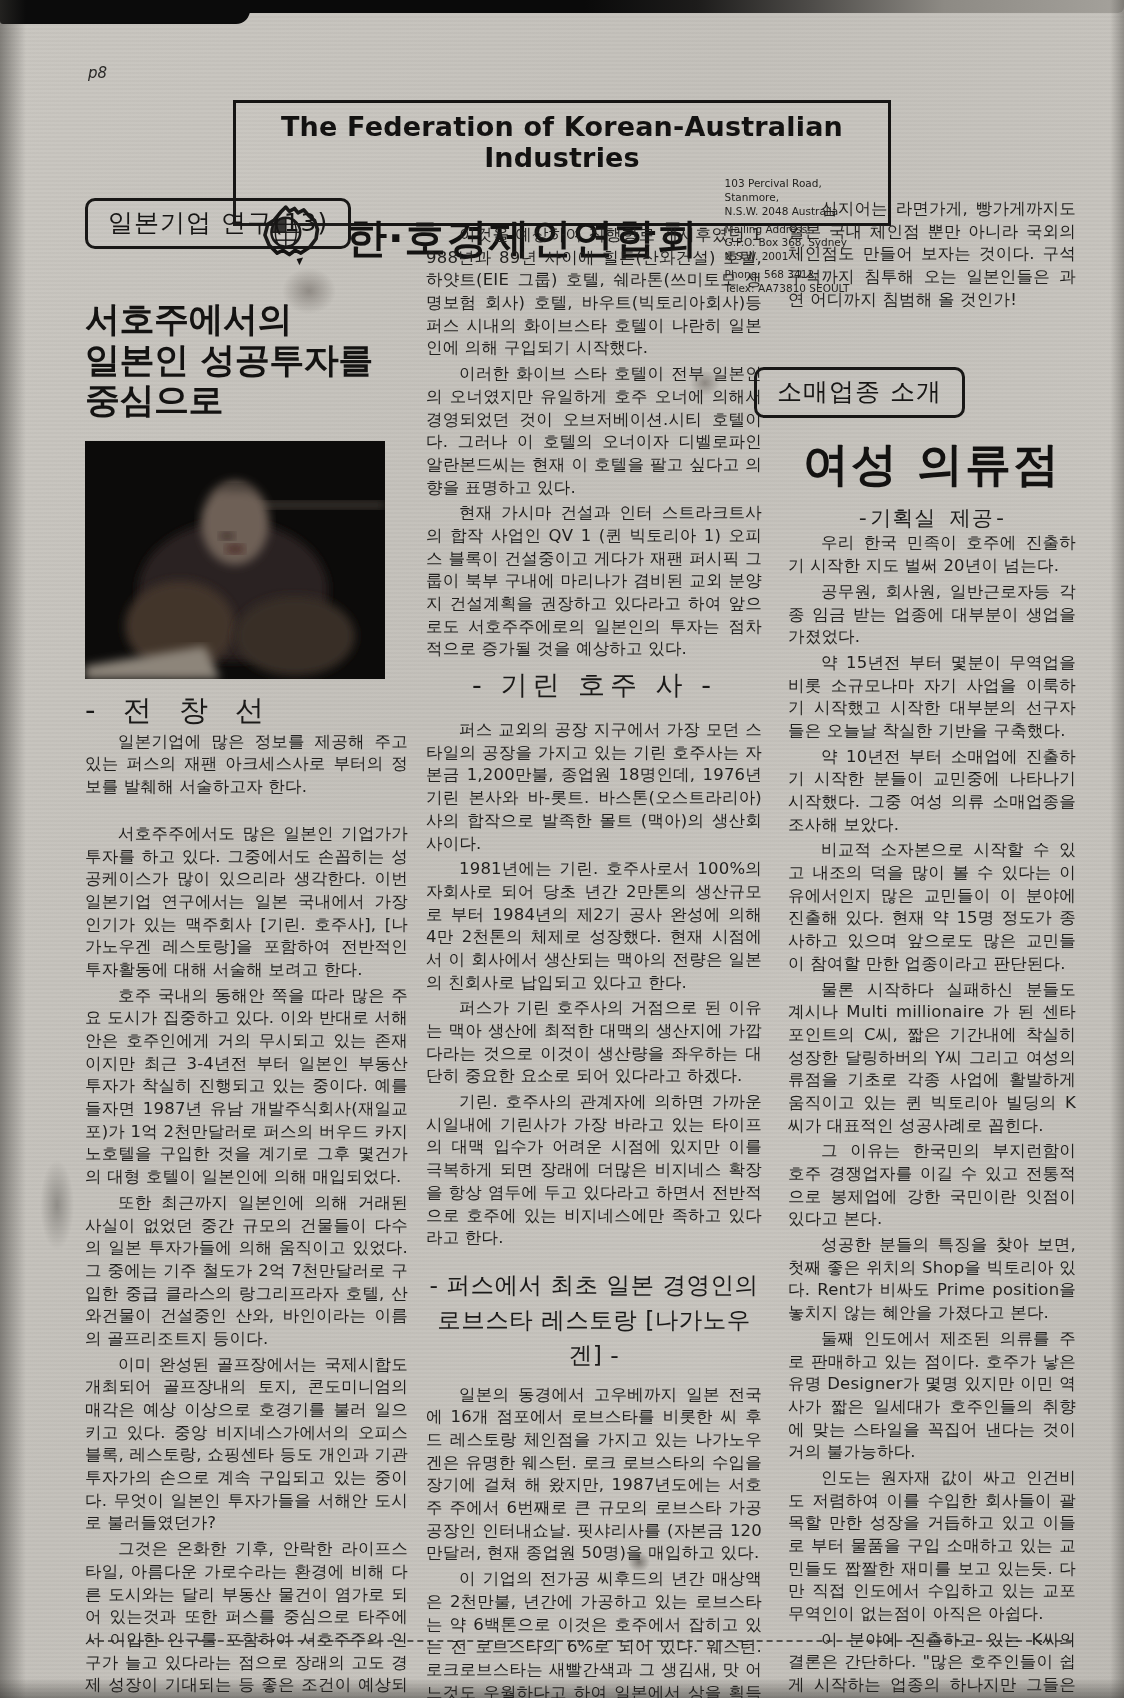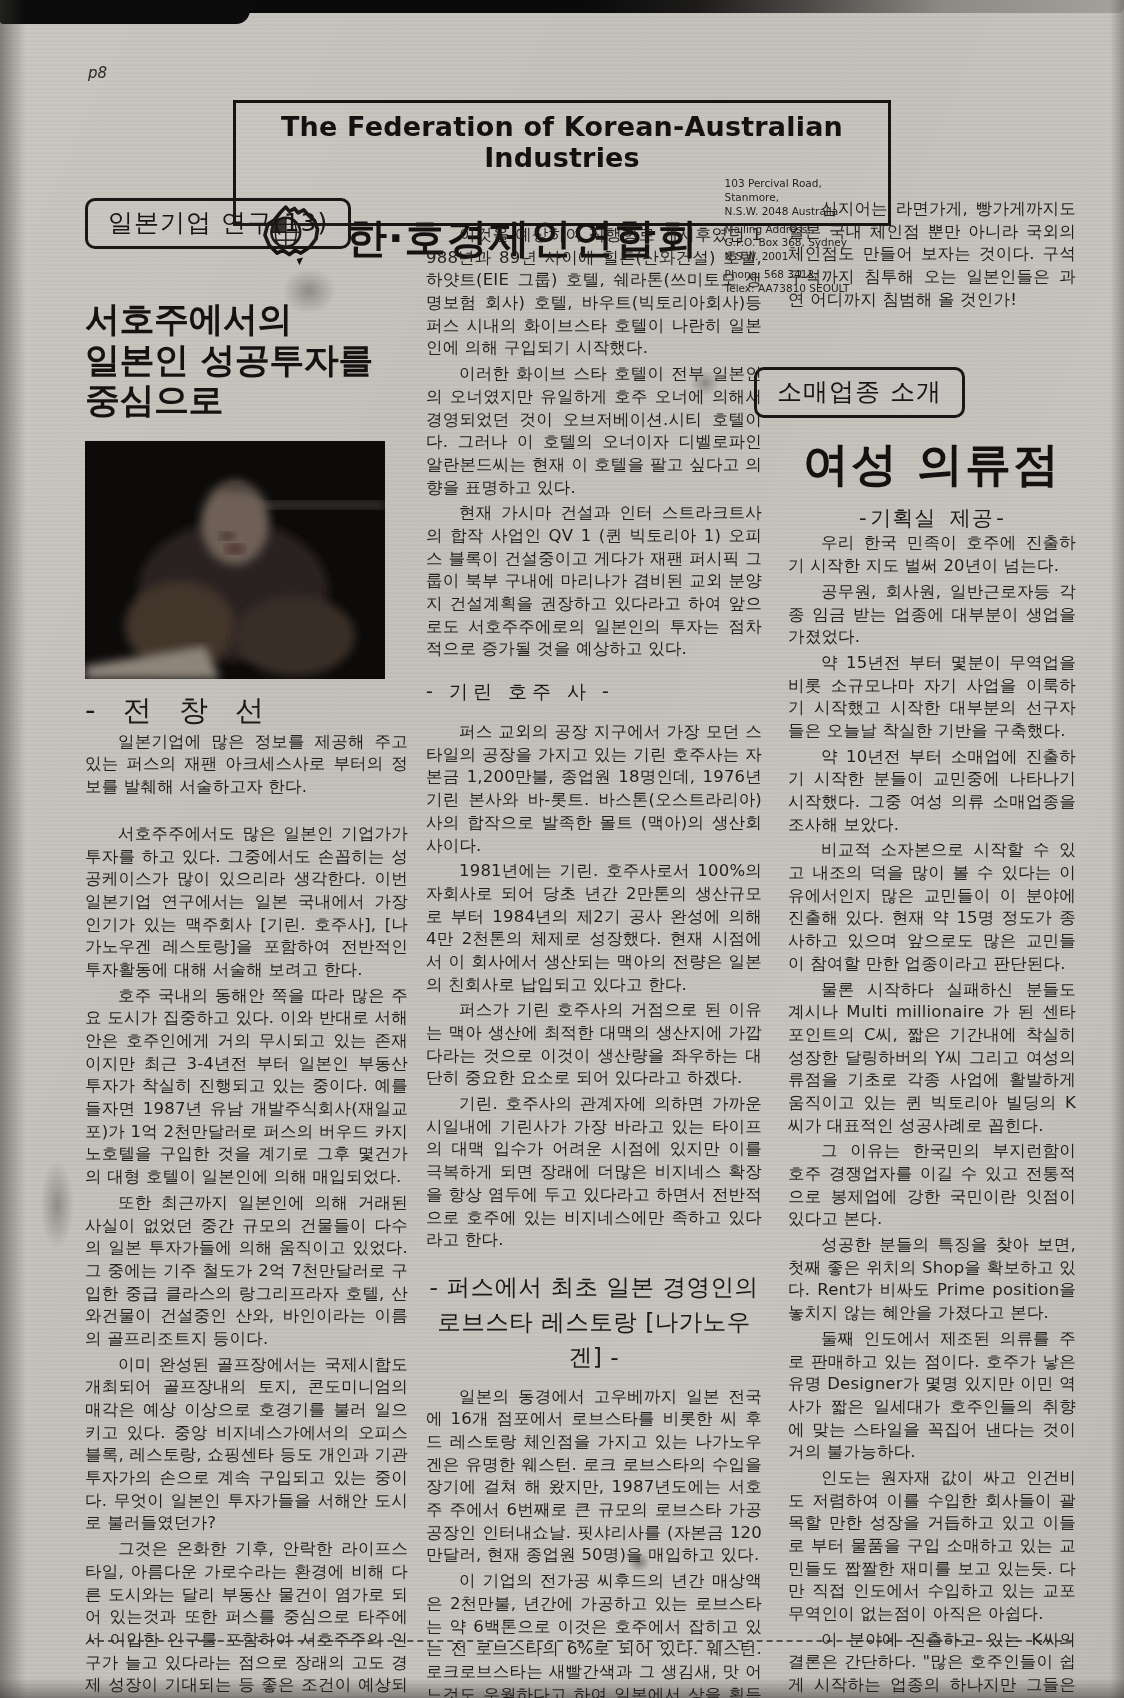--- a/index.html
+++ b/index.html
@@ -49,21 +49,21 @@
   .ml-title{margin-top:50px;font-size:35px;font-weight:800;line-height:1.16;letter-spacing:-.5px;color:#141312;white-space:pre-line;}
 
   .photo{margin-top:20px;width:300px;height:238px;background:#0c0b0a;}
   .photo svg{display:block;width:100%;height:100%;}
 
   .byline{margin-top:12px;padding-right:4px;text-align:left;font-size:29px;letter-spacing:9px;color:#1a1918;}
 
   p.body{margin:0 0 3px;font-size:16.5px;line-height:1.375;text-align:justify;text-indent:2em;word-break:break-all;letter-spacing:.2px;color:#201f1d;}
   p.body.first{margin-top:24px;}
 
-  .h-kirin{margin:18px 0 16px;font-size:19px;letter-spacing:5px;color:#1a1918;}
+  .h-kirin{margin:6px 0 16px;text-align:center;font-size:27px;letter-spacing:5px;color:#1a1918;}
   .h-lobster{margin:18px 0 10px;text-align:center;font-size:23.5px;letter-spacing:.5px;line-height:1.5;color:#1a1918;white-space:pre-line;}
 
   .retail-badge-wrap{margin-top:56px;}
   .a2-title{margin-top:16px;text-align:center;font-size:46px;font-weight:800;letter-spacing:2px;color:#131211;white-space:nowrap;}
   .a2-subtitle{margin-top:8px;text-align:center;font-size:21px;letter-spacing:1px;color:#1c1b1a;font-family:Liberation Mono, monospace;}
   .a2-first{margin-top:26px;}
 
   .bottom-rule{position:absolute;left:88px;right:52px;top:1640px;border-top:2.5px dashed rgba(45,44,42,.75);}
 </style>
 </head>
@@ -184,20 +184,20 @@
     <div class="a2-title">여성 의류점</div>
     <div class="a2-subtitle">-기획실 제공-</div>
 
     <p class="body a2-first">우리 한국 민족이 호주에 진출하기 시작한 지도 벌써 20년이 넘는다.</p>
     <p class="body">공무원, 회사원, 일반근로자등 각종 임금 받는 업종에 대부분이 생업을 가졌었다.</p>
     <p class="body">약 15년전 부터 몇분이 무역업을 비롯 소규모나마 자기 사업을 이룩하기 시작했고 시작한 대부분의 선구자들은 오늘날 착실한 기반을 구축했다.</p>
     <p class="body">약 10년전 부터 소매업에 진출하기 시작한 분들이 교민중에 나타나기 시작했다. 그중 여성 의류 소매업종을 조사해 보았다.</p>
     <p class="body">비교적 소자본으로 시작할 수 있고 내조의 덕을 많이 볼 수 있다는 이유에서인지 많은 교민들이 이 분야에 진출해 있다. 현재 약 15명 정도가 종사하고 있으며 앞으로도 많은 교민들이 참여할 만한 업종이라고 판단된다.</p>
     <p class="body">물론 시작하다 실패하신 분들도 계시나 Multi millionaire 가 된 센타포인트의 C씨, 짧은 기간내에 착실히 성장한 달링하버의 Y씨 그리고 여성의류점을 기초로 각종 사업에 활발하게 움직이고 있는 퀸 빅토리아 빌딩의 K씨가 대표적인 성공사례로 꼽힌다.</p>
     <p class="body">그 이유는 한국민의 부지런함이 호주 경쟁업자를 이길 수 있고 전통적으로 봉제업에 강한 국민이란 잇점이 있다고 본다.</p>
-    <p class="body">성공한 분들의 특징을 찾아 보면, 첫째 좋은 위치의 Shop을 확보하고 있다. Rent가 비싸도 Prime position을 놓치지 않는 혜안을 가졌다고 본다.</p>
+    <p class="body">성공한 분들의 특징을 찾아 보면, 첫째 좋은 위치의 Shop을 빅토리아 있다. Rent가 비싸도 Prime position을 놓치지 않는 혜안을 가졌다고 본다.</p>
     <p class="body">둘째 인도에서 제조된 의류를 주로 판매하고 있는 점이다. 호주가 낳은 유명 Designer가 몇명 있지만 이민 역사가 짧은 일세대가 호주인들의 취향에 맞는 스타일을 꼭집어 낸다는 것이 거의 불가능하다.</p>
     <p class="body">인도는 원자재 값이 싸고 인건비도 저렴하여 이를 수입한 회사들이 괄목할 만한 성장을 거듭하고 있고 이들로 부터 물품을 구입 소매하고 있는 교민들도 짭짤한 재미를 보고 있는듯. 다만 직접 인도에서 수입하고 있는 교포 무역인이 없는점이 아직은 아쉽다.</p>
     <p class="body">이 분야에 진출하고 있는 K씨의 결론은 간단하다. "많은 호주인들이 쉽게 시작하는 업종의 하나지만 그들은 성공률이 반반 정도인데 비하여 우리 교민들은 약 80%가 성공하고 있다고 봅니다. 더많은 분들이 참여하여 의상하면 한국 민족이라는 평이 나기를 희망합니다."</p>
   </div>
 
   <div class="bottom-rule"></div>
 </div>
 
 </body></html>

